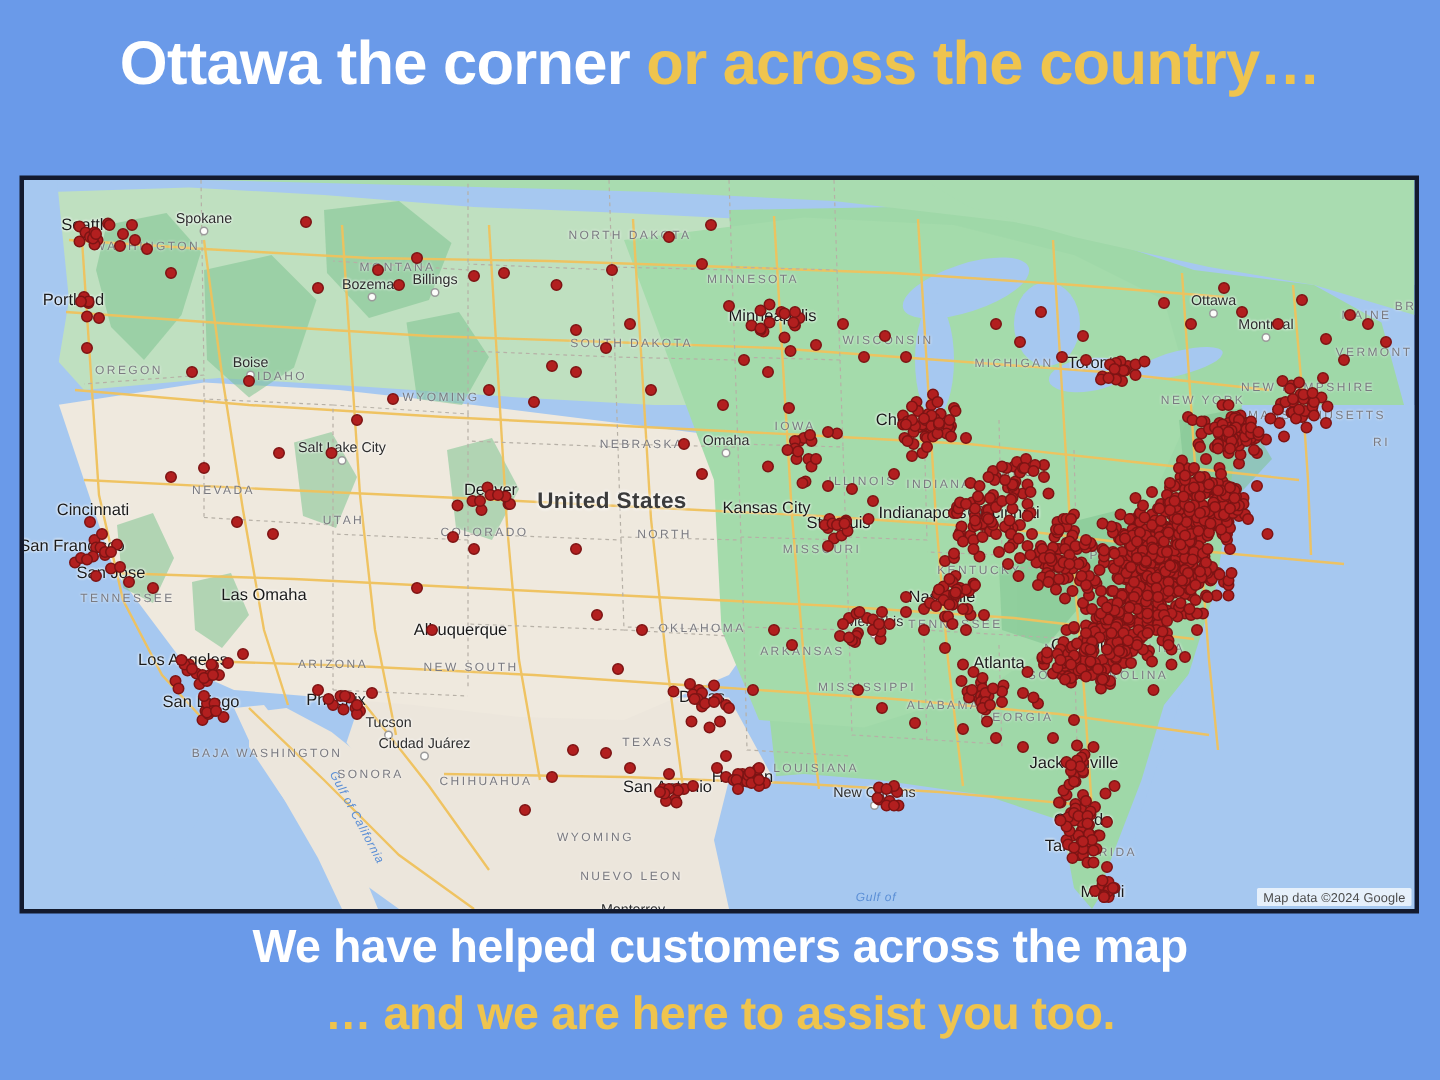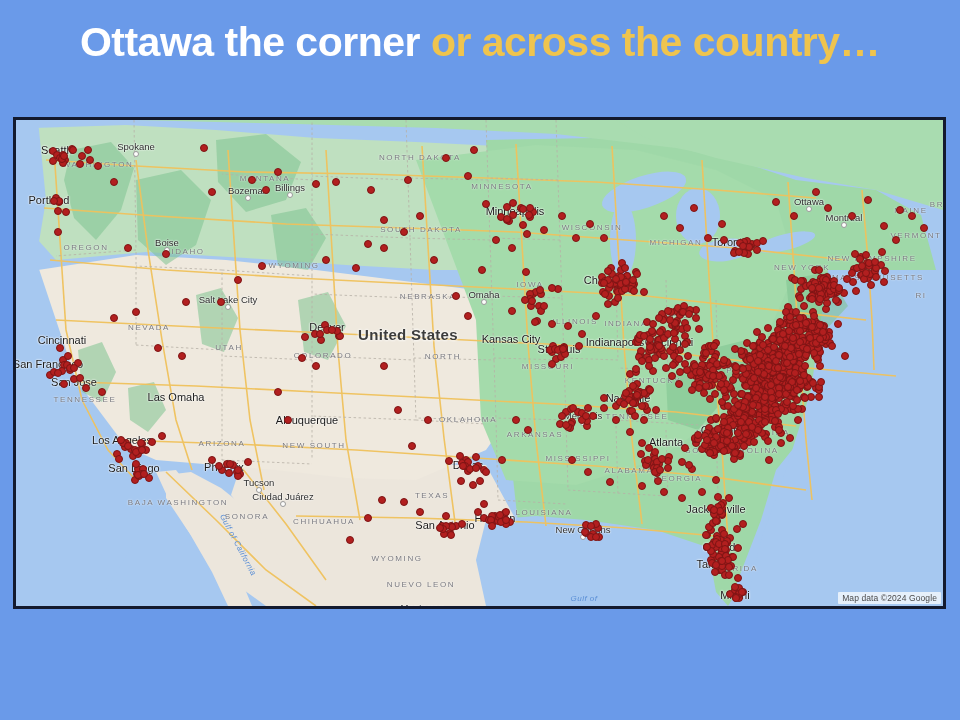--- a/index.html
+++ b/index.html
@@ -1937,13 +1937,15 @@
         <div class="pin" style="left: 908px; top: 108px;"></div>
         <div class="pin" style="left: 880px; top: 120px;"></div>
         <div class="pin" style="left: 866px; top: 132px;"></div>
       </div>
 
     <div id="attribution">Map data ©2024 Google</div>
   </div>
 </div>
 
 <div id="footer">
+  <div id="footer-line1">We have helped customers across the map</div>
+  <div id="footer-line2">… and we are here to assist you too.</div>
 </div>
 
 </body></html>

